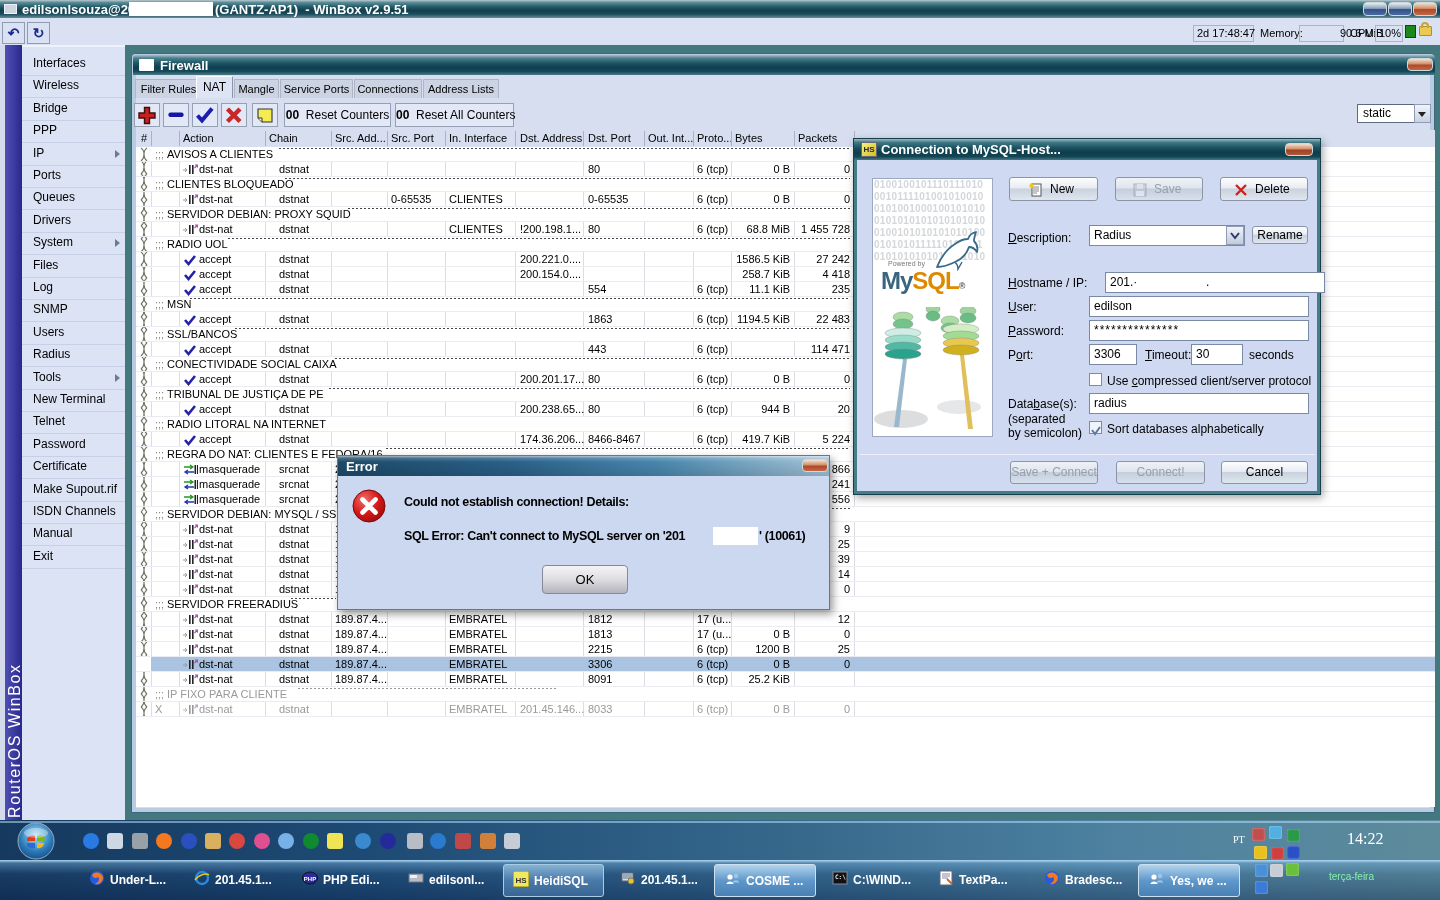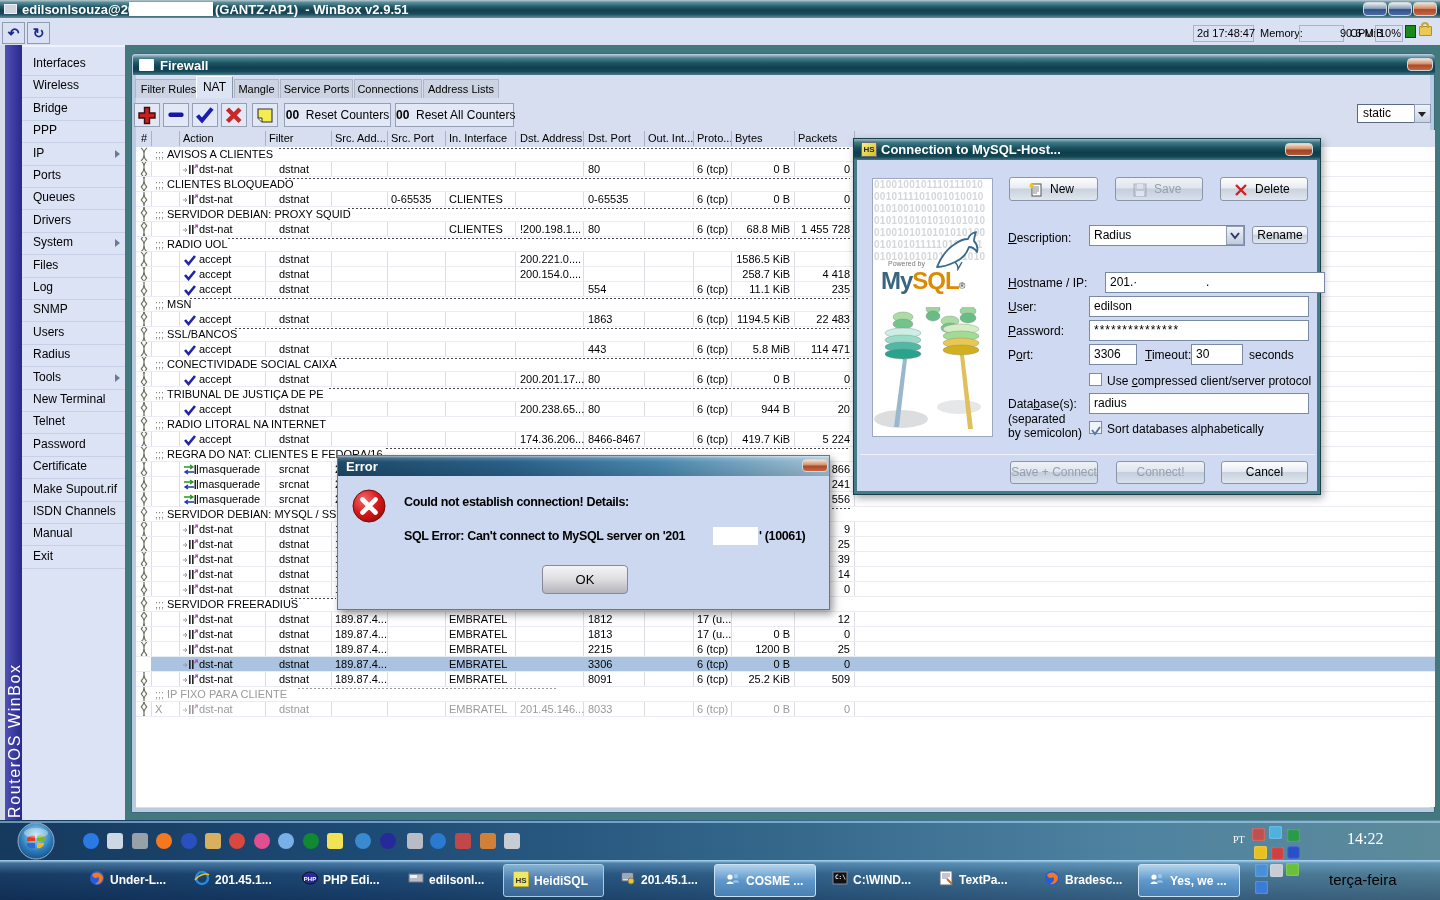--- a/index.html
+++ b/index.html
@@ -69,21 +69,21 @@
 #ered{left:375px;top:71px;width:45px;height:18px;background:#fff;}
 #taskbar{left:0;top:820px;width:1440px;height:100px;background:linear-gradient(90deg,#16395e 0%,#1d4a74 25%,#36688c 55%,#4e82a0 78%,#5d8b9b 100%);font-family:Liberation Serif, serif;}
 #tb1hl{left:0;top:1px;width:1440px;height:2px;background:rgba(180,220,250,0.55);}
 #tb2{left:0;top:40px;width:1440px;height:40px;background:linear-gradient(180deg,rgba(180,220,248,0.95) 0%,rgba(110,165,210,0.5) 8%,rgba(30,70,120,0.22) 35%,rgba(8,30,70,0.4) 100%);}
 .taskbtn{position:absolute;top:4px;height:33px;color:#fff;font-weight:bold;font-size:12px;white-space:nowrap;}
 .taskbtn .tt{position:absolute;top:9px;left:21px;}
 .activebtn{background:linear-gradient(180deg,#86b2d4,#4a7aaa 50%,#3a6694);border:1px solid #a8cce4;border-radius:3px;}
 .flashbtn{background:linear-gradient(180deg,#b0d4ec,#6098cc 50%,#4880b4);border:1px solid #cce0f0;border-radius:3px;}
 .ql{position:absolute;top:13px;width:16px;height:16px;}
 #clock{position:absolute;left:1347px;top:10px;color:#fff;font-size:16px;}
-#weekday{position:absolute;left:1329px;top:11px;color:#000000;font-size:15px;}
+#weekday{position:absolute;left:1329px;top:11px;color:#86efac;font-size:10px;}
 #pt{position:absolute;left:1233px;top:14px;color:#fff;font-size:10px;}
 .tray{position:absolute;width:13px;height:13px;border-radius:2px;box-shadow:inset 0 0 2px rgba(255,255,255,0.5);}
 </style></head><body>
 <div class="ab" id="titlebar">
 <div class="ab" style="left:4px;top:4px;width:13px;height:10px;background:#cdd6dd;border:1px solid #eef;"></div>
 <span class="ab ttxt" style="left:22px;">edilsonlsouza@20</span>
 <div class="ab" style="left:129px;top:2px;width:84px;height:14px;background:#fff;"></div>
 <span class="ab ttxt" style="left:215px;">(GANTZ-AP1)&nbsp; - WinBox v2.9.51</span>
 <div class="ab winbtn wbblue" style="left:1363px;"></div>
 <div class="ab winbtn wbblue" style="left:1388px;"></div>
@@ -159,21 +159,21 @@
         <path d="M5 5 h14 v13 h-10 l-4 -4 z" fill="#f4ec52" stroke="#333" stroke-width="1.1"></path>
         <path d="M5 14 l4 0 0 4" fill="#fbf8c0" stroke="#333" stroke-width="1"></path>
       </svg></div>
 <div class="fbig" style="left:152px;width:107px;"><b>00</b>&nbsp; Reset Counters</div>
 <div class="fbig" style="left:263px;width:119px;"><b>00</b>&nbsp; Reset All Counters</div>
 <div class="ab" id="static">static</div>
     <div class="ab" id="staticarr"></div>
 <div class="ab" id="thead">
       <span style="left:5px;">#</span>
       <span style="left:47px;">Action</span>
-      <span style="left:133px;">Filter</span>
+      <span style="left:133px;">Chain</span>
       <span style="left:199px;">Src. Add...</span>
       <span style="left:255px;">Src. Port</span>
       <span style="left:313px;">In. Interface</span>
       <span style="left:384px;">Dst. Address</span>
       <span style="left:452px;">Dst. Port</span>
       <span style="left:512px;">Out. Int...</span>
       <span style="left:561px;">Proto...</span>
       <span style="left:599px;">Bytes</span>
       <span style="left:662px;">Packets</span>
       <div class="hv" style="left:15px;"></div>
@@ -317,20 +317,21 @@
         <span class="dash" style="left:92px;width:622px;background-image:repeating-linear-gradient(90deg,#444 0 2px,transparent 2px 4px);"></span>
       </div>
       <div class="row" style="top:105px;border-bottom:1px solid #ebebf2;">
         <span class="ab" style="left:46px;top:2px;"><svg width="16" height="12" viewBox="0 0 16 12">
             <path d="M3 6 L6.5 10 L13 2" fill="none" stroke="#2222aa" stroke-width="2.6"></path>
           </svg></span>
         <span class="rt">accept</span>
         <span class="ch">dstnat</span>
         <span class="da">200.221.0....</span>
         <span class="by">1586.5 KiB</span>
+        <span class="pk">27 242</span>
       </div>
       <div class="row" style="top:120px;border-bottom:1px solid #ebebf2;">
         <span class="ab" style="left:46px;top:2px;"><svg width="16" height="12" viewBox="0 0 16 12">
             <path d="M3 6 L6.5 10 L13 2" fill="none" stroke="#2222aa" stroke-width="2.6"></path>
           </svg></span>
         <span class="rt">accept</span>
         <span class="ch">dstnat</span>
         <span class="da">200.154.0....</span>
         <span class="by">258.7 KiB</span>
         <span class="pk">4 418</span>
@@ -368,21 +369,20 @@
         <span class="dash" style="left:99px;width:615px;background-image:repeating-linear-gradient(90deg,#444 0 2px,transparent 2px 4px);"></span>
       </div>
       <div class="row" style="top:195px;border-bottom:1px solid #ebebf2;">
         <span class="ab" style="left:46px;top:2px;"><svg width="16" height="12" viewBox="0 0 16 12">
             <path d="M3 6 L6.5 10 L13 2" fill="none" stroke="#2222aa" stroke-width="2.6"></path>
           </svg></span>
         <span class="rt">accept</span>
         <span class="ch">dstnat</span>
         <span class="dp">443</span>
         <span class="pr">6 (tcp)</span>
-        <span class="by">5.8 MiB</span>
         <span class="pk">114 471</span>
       </div>
       <div class="row cmt" style="top:210px;border-bottom:1px solid #ebebf2;">
         <span class="sc" style="left:19px;">;;;</span>
         <span style="left:31px;">CONECTIVIDADE SOCIAL CAIXA</span>
         <span class="dash" style="left:199px;width:515px;background-image:repeating-linear-gradient(90deg,#444 0 2px,transparent 2px 4px);"></span>
       </div>
       <div class="row" style="top:225px;border-bottom:1px solid #ebebf2;">
         <span class="ab" style="left:46px;top:2px;"><svg width="16" height="12" viewBox="0 0 16 12">
             <path d="M3 6 L6.5 10 L13 2" fill="none" stroke="#2222aa" stroke-width="2.6"></path>
@@ -632,21 +632,20 @@
             <rect x="10" y="1" width="1.6" height="9" fill="#222"></rect>
             <path d="M12.5 4 l3 -3 M13 1 h2.7 v2.7" stroke="#b050b0" stroke-width="1.2" fill="none"></path>
           </svg></span>
         <span class="rt">dst-nat</span>
         <span class="ch">dstnat</span>
         <span class="sa">189.87.4...</span>
         <span class="ii">EMBRATEL</span>
         <span class="dp">8091</span>
         <span class="pr">6 (tcp)</span>
         <span class="by">25.2 KiB</span>
-        <span class="pk">509</span>
       </div>
       <div class="row cmt gray" style="top:540px;border-bottom:1px solid #ebebf2;">
         <span class="sc" style="left:19px;">;;;</span>
         <span style="left:31px;">IP FIXO PARA CLIENTE</span>
         <span class="dash" style="left:162px;width:258px;background-image:repeating-linear-gradient(90deg,#999 0 2px,transparent 2px 4px);"></span>
       </div>
       <div class="row gray" style="top:555px;border-bottom:1px solid #ebebf2;">
         <span class="ab" style="left:46px;top:2px;"><svg width="16" height="11" viewBox="0 0 16 11">
             <path d="M1 6 h4 M3 4 l2 2 -2 2" stroke="#bbb" stroke-width="1" fill="none"></path>
             <rect x="7" y="1" width="1.6" height="9" fill="#999"></rect>

